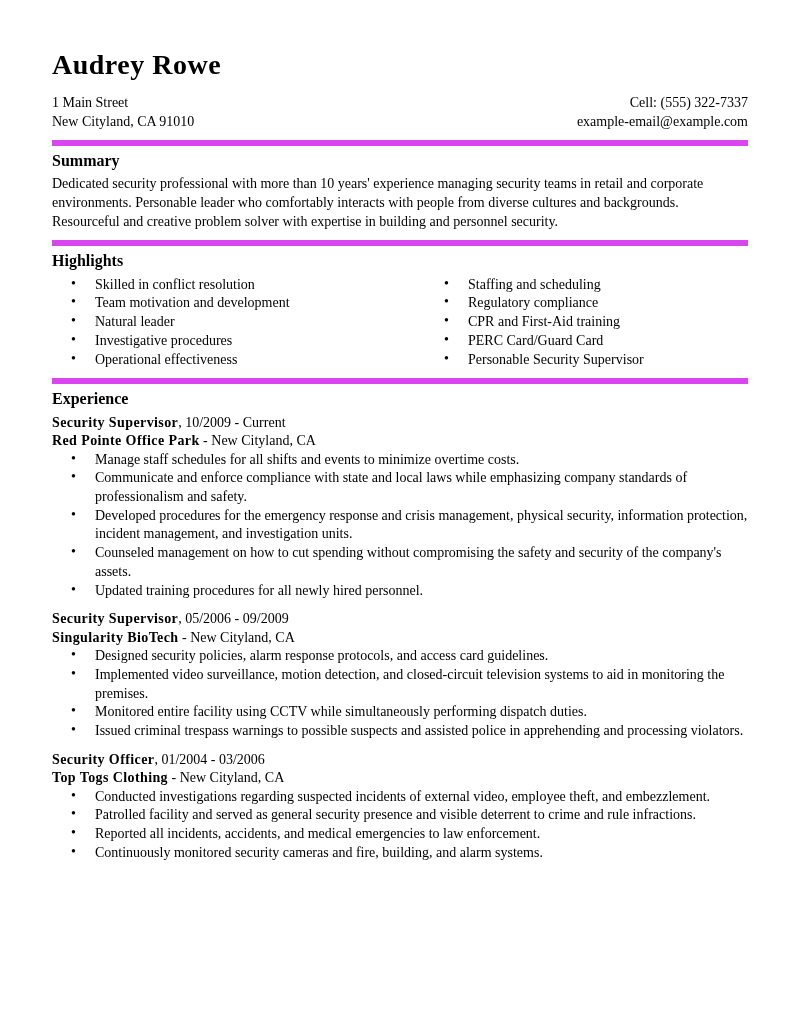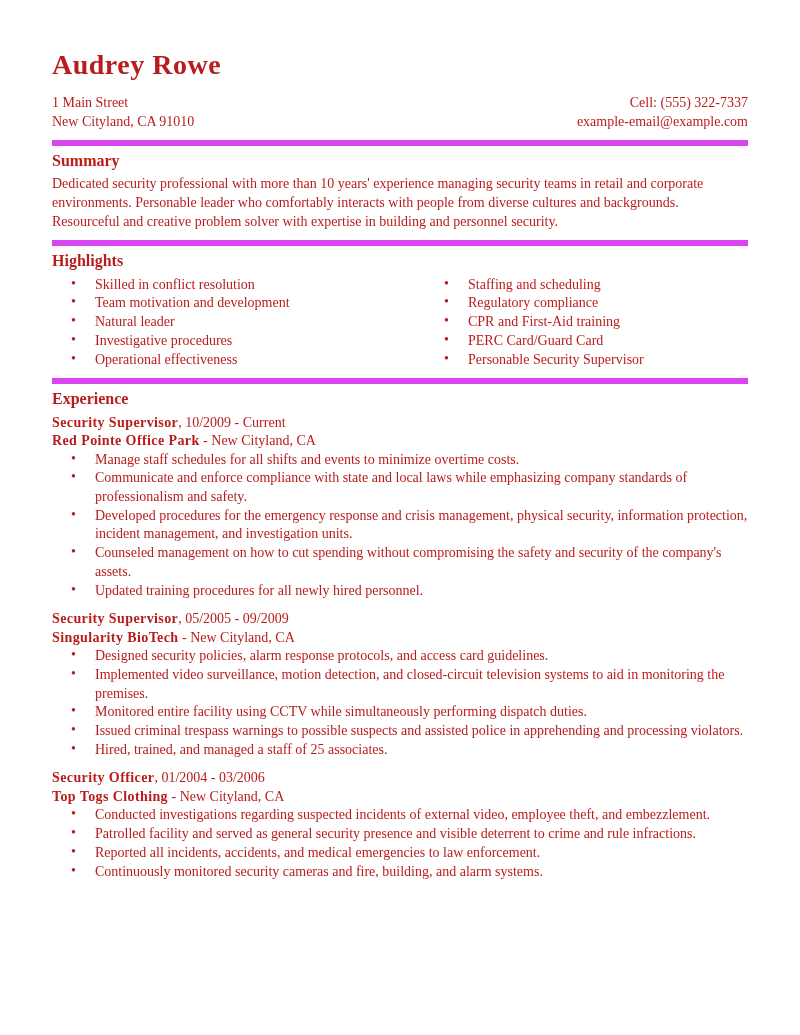--- a/index.html
+++ b/index.html
@@ -8,21 +8,21 @@
     background: #ffffff;
   }
   .page {
     position: relative;
     width: 800px;
     height: 1035px;
     background: #ffffff;
     box-sizing: border-box;
     padding: 50px 52px 12px 52px;
     font-family: "Liberation Serif", "DejaVu Serif", serif;
-    color: #b91c1c;
+    color: #000000;
     overflow: hidden;
   }
   .name {
     font-size: 28px;
     font-weight: bold;
     letter-spacing: 0.5px;
     margin: 0 0 12px 0;
     line-height: 1.1;
   }
   .contact {
@@ -153,31 +153,30 @@
             <li>Manage staff schedules for all shifts and events to minimize overtime costs.</li>
             <li>Communicate and enforce compliance with state and local laws while emphasizing company standards of professionalism and safety.</li>
             <li>Developed procedures for the emergency response and crisis management, physical security, information protection, incident management, and investigation units.</li>
             <li>Counseled management on how to cut spending without compromising the safety and security of the company's assets.</li>
             <li>Updated training procedures for all newly hired personnel.</li>
           </ul>
   </div>
 
   <div class="job">
     <div class="job-line">
-      <span class="job-bold">Security Supervisor</span><span>, 05/2005 - 09/2009</span>
+      <span class="job-bold">Security Supervisor</span><span>, 05/2006 - 09/2009</span>
     </div>
     <div class="job-line">
       <span class="job-bold">Singularity BioTech</span><span> - New Cityland, CA</span>
     </div>
     <ul class="blist">
             <li>Designed security policies, alarm response protocols, and access card guidelines.</li>
             <li>Implemented video surveillance, motion detection, and closed-circuit television systems to aid in monitoring the premises.</li>
             <li>Monitored entire facility using CCTV while simultaneously performing dispatch duties.</li>
             <li>Issued criminal trespass warnings to possible suspects and assisted police in apprehending and processing violators.</li>
-            <li>Hired, trained, and managed a staff of 25 associates.</li>
           </ul>
   </div>
 
   <div class="job">
     <div class="job-line">
       <span class="job-bold">Security Officer</span><span>, 01/2004 - 03/2006</span>
     </div>
     <div class="job-line">
       <span class="job-bold">Top Togs Clothing</span><span> - New Cityland, CA</span>
     </div>

